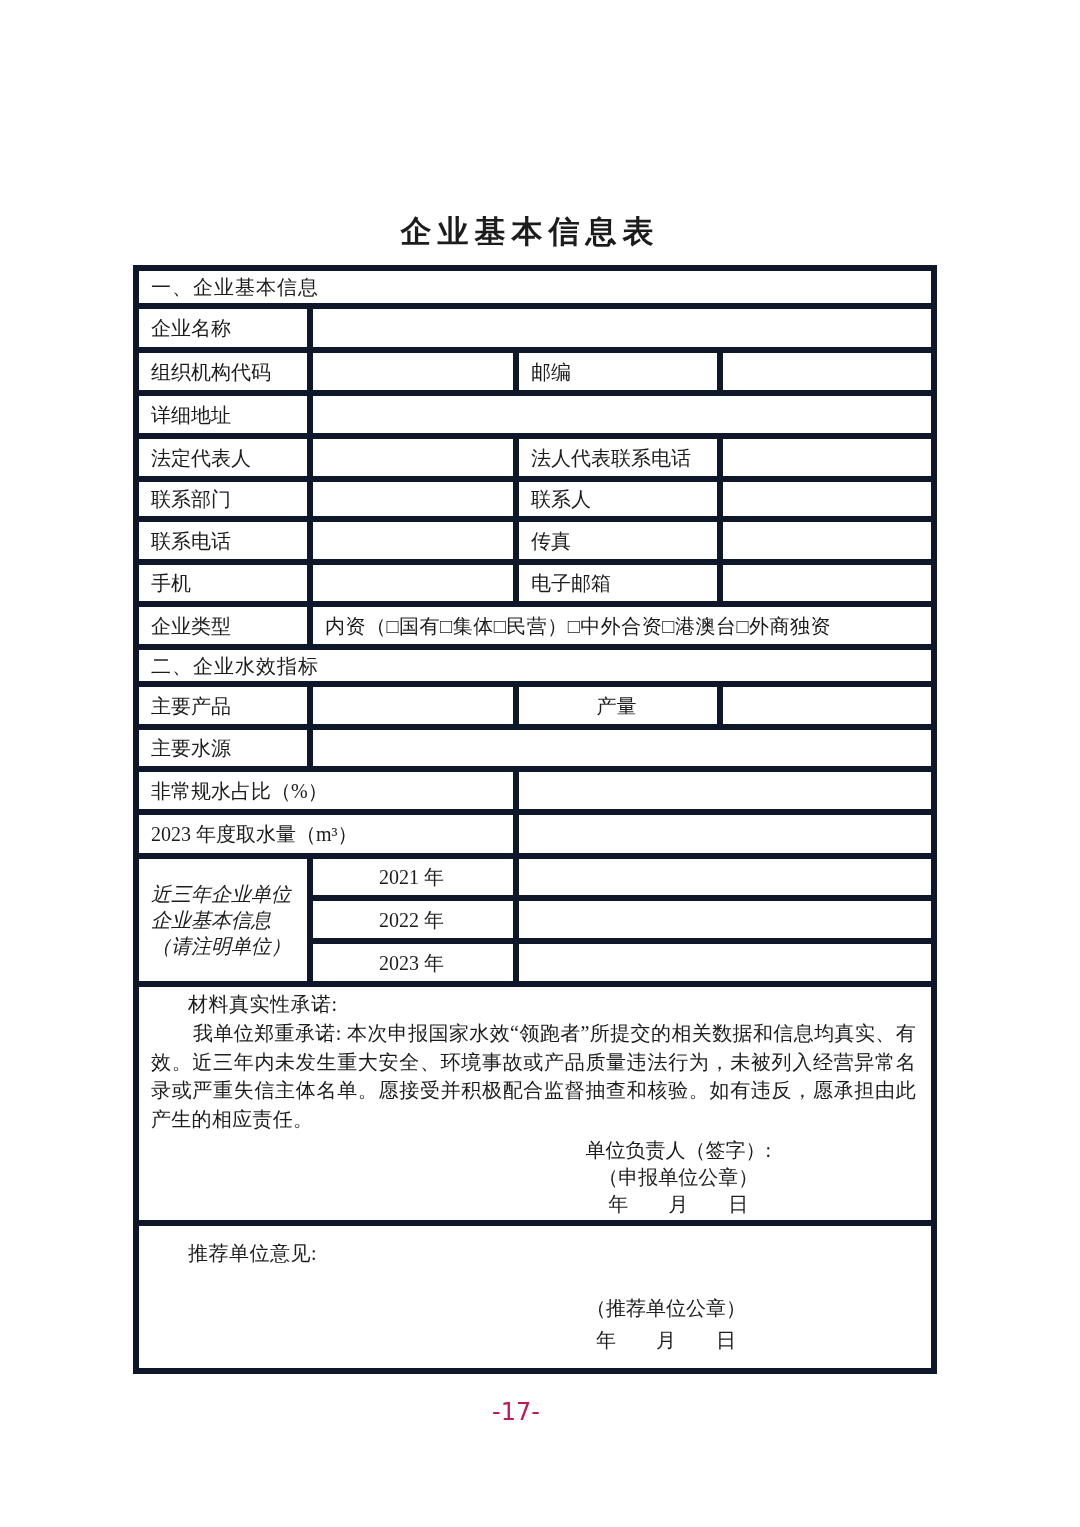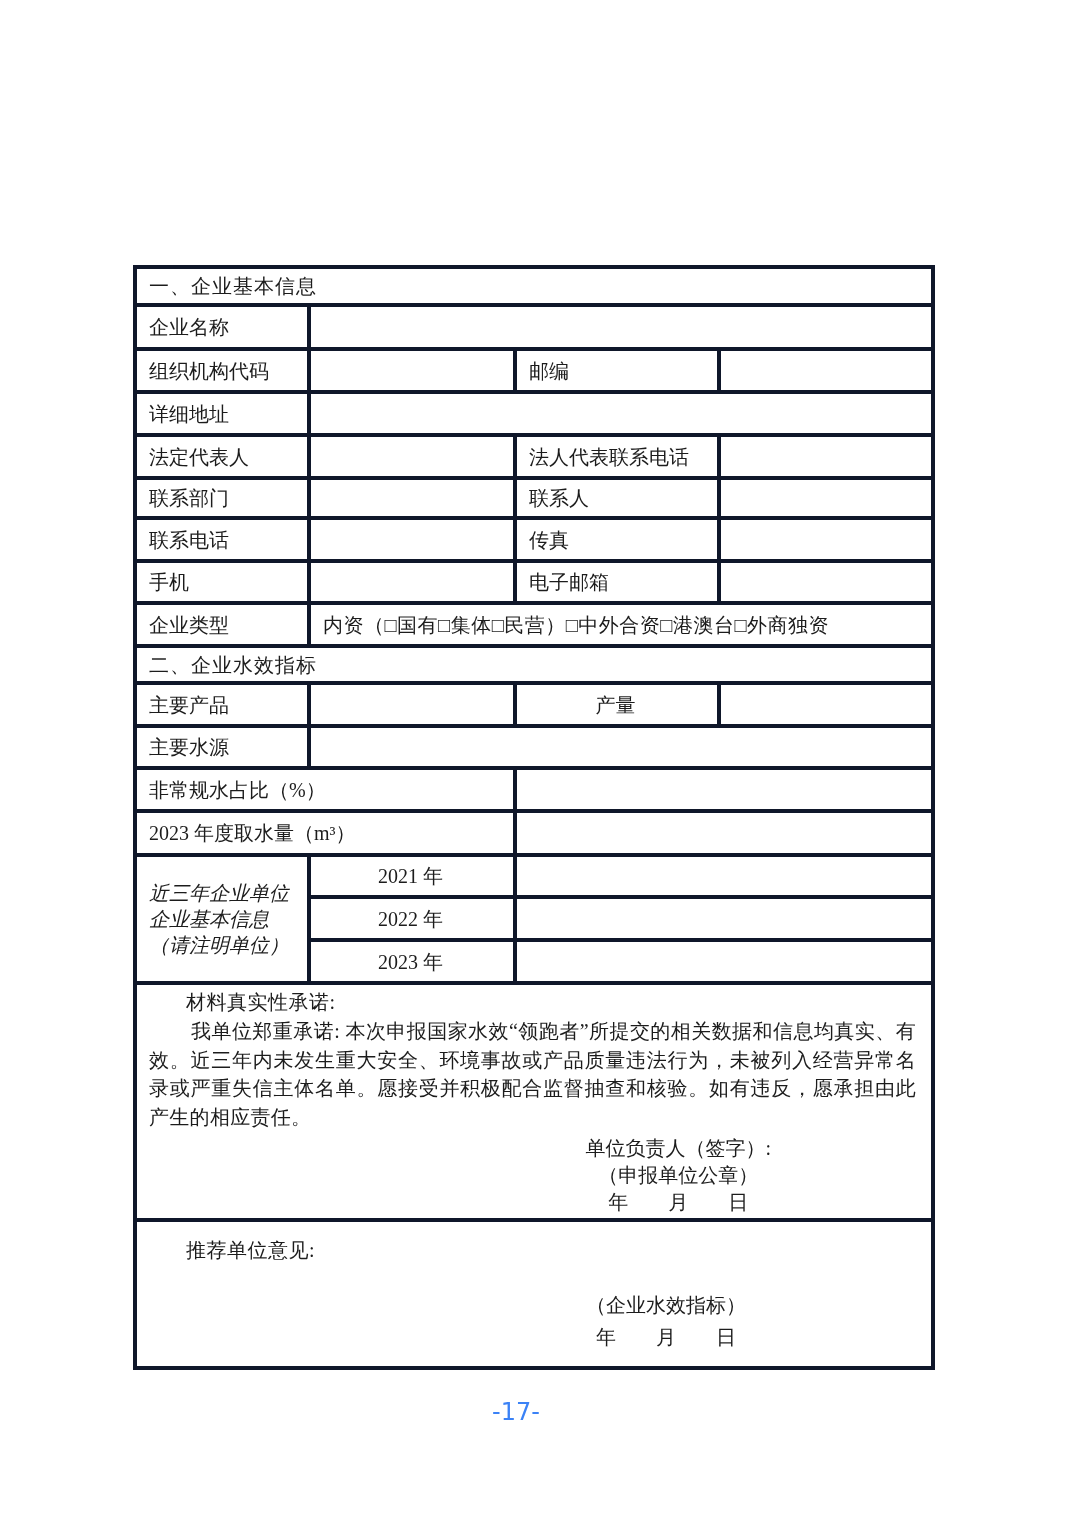--- a/index.html
+++ b/index.html
@@ -27,21 +27,21 @@
   }
   table.form {
     position: absolute;
     left: 133px;
     top: 265px;
     width: 798px;
     border-collapse: collapse;
     table-layout: fixed;
   }
   table.form td {
-    border: 4px solid #0f172a;
+    border: 6px solid #0f172a;
     font-size: 20px;
     line-height: 26px;
     padding: 2px 15px 2px 12px;
     vertical-align: middle;
     overflow: hidden;
   }
   td.section-header { padding-left: 14px; letter-spacing: 1px; }
   td.sub-label { padding-left: 8px; }
   td.center { text-align: center; padding: 2px 4px; }
   td.options-cell { padding-left: 16px; letter-spacing: 0.5px; white-space: nowrap; }
@@ -69,28 +69,29 @@
     line-height: 32px;
   }
   .page-number {
     position: absolute;
     top: 1398px;
     left: 0;
     width: 1032px;
     text-align: center;
     font-size: 24px;
     font-family: "DejaVu Sans", "Liberation Sans", sans-serif;
-    color: #3b82f6;
+    color: #be185d;
   }
 </style>
 </head>
 <body>
 
 <div class="page">
 
+  <div class="doc-title">企业基本信息表</div>
 
   <table class="form">
     <colgroup>
       <col style="width:174px">
       <col style="width:206px">
       <col style="width:204px">
       <col style="width:214px">
     </colgroup>
 
     <tbody>
@@ -201,21 +202,21 @@
           <div>（申报单位公章）</div>
           <div>年　　月　　日</div>
         </div>
       </td>
     </tr>
 
     <tr style="height:148px">
       <td colspan="4" class="block-cell rec-cell">
         <div class="block-title">推荐单位意见:</div>
         <div class="rec-block">
-          <div>（企业水效指标）</div>
+          <div>（推荐单位公章）</div>
           <div>年　　月　　日</div>
         </div>
       </td>
     </tr>
   </tbody>
     </table>
 
   <div class="page-number">-17-</div>
 
 </div>

